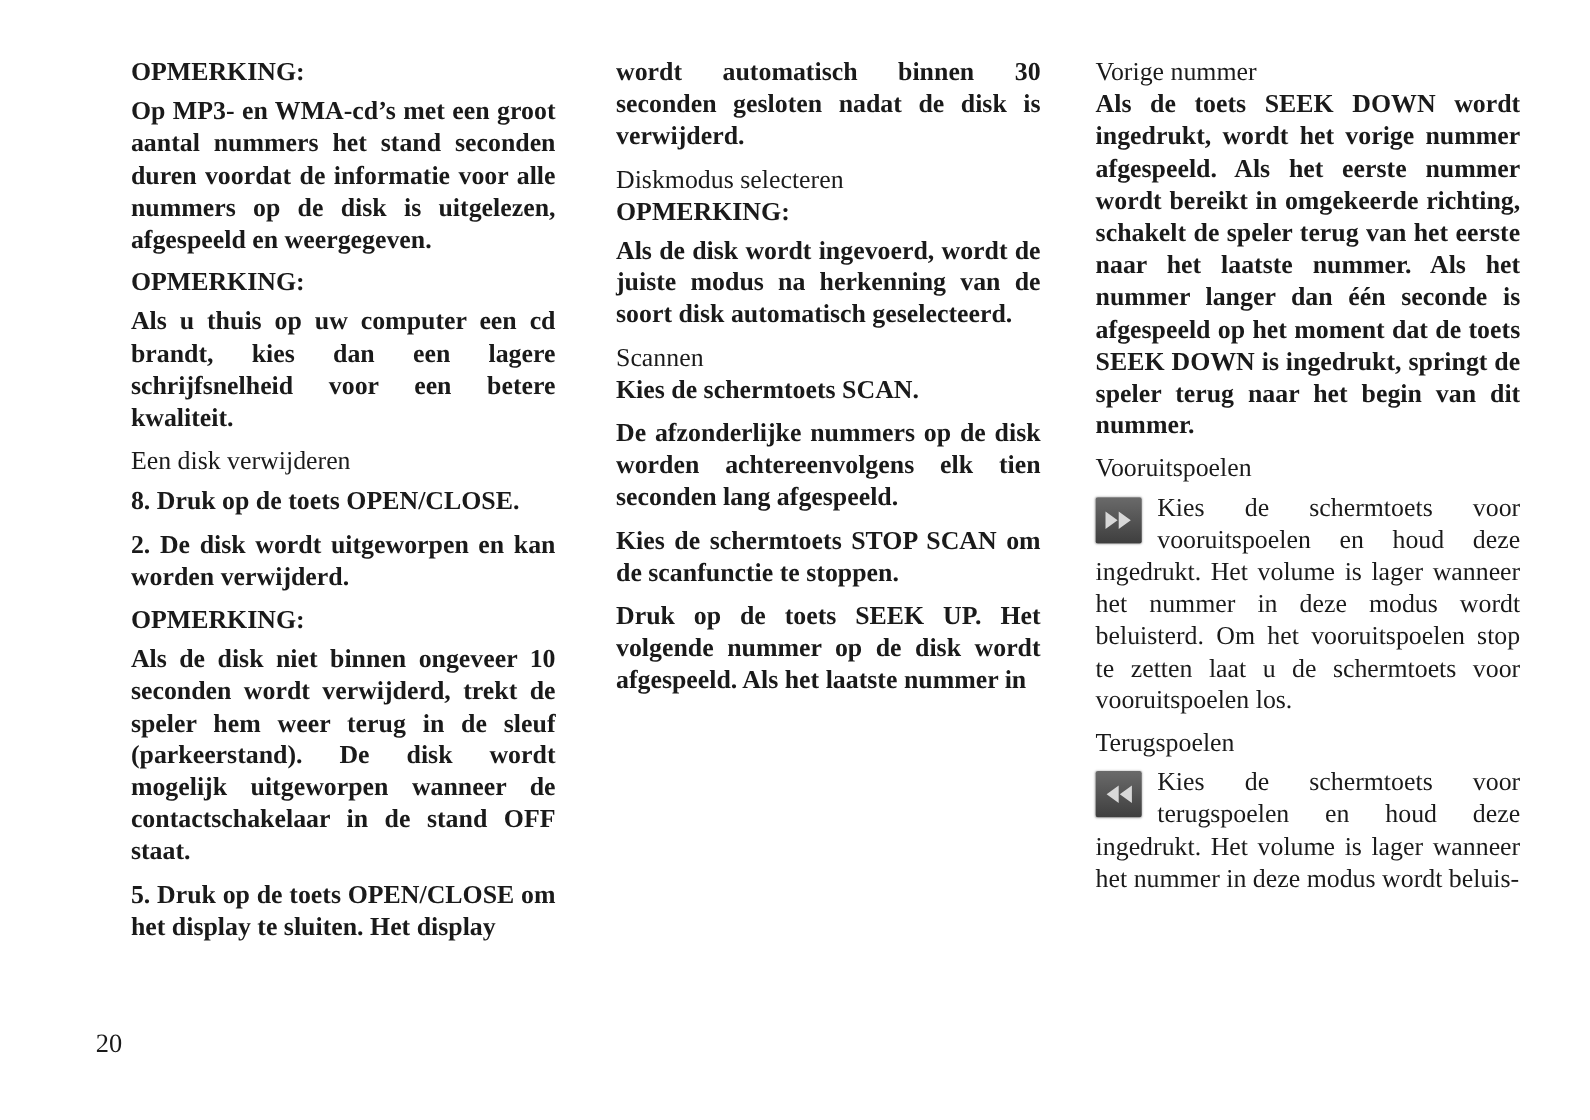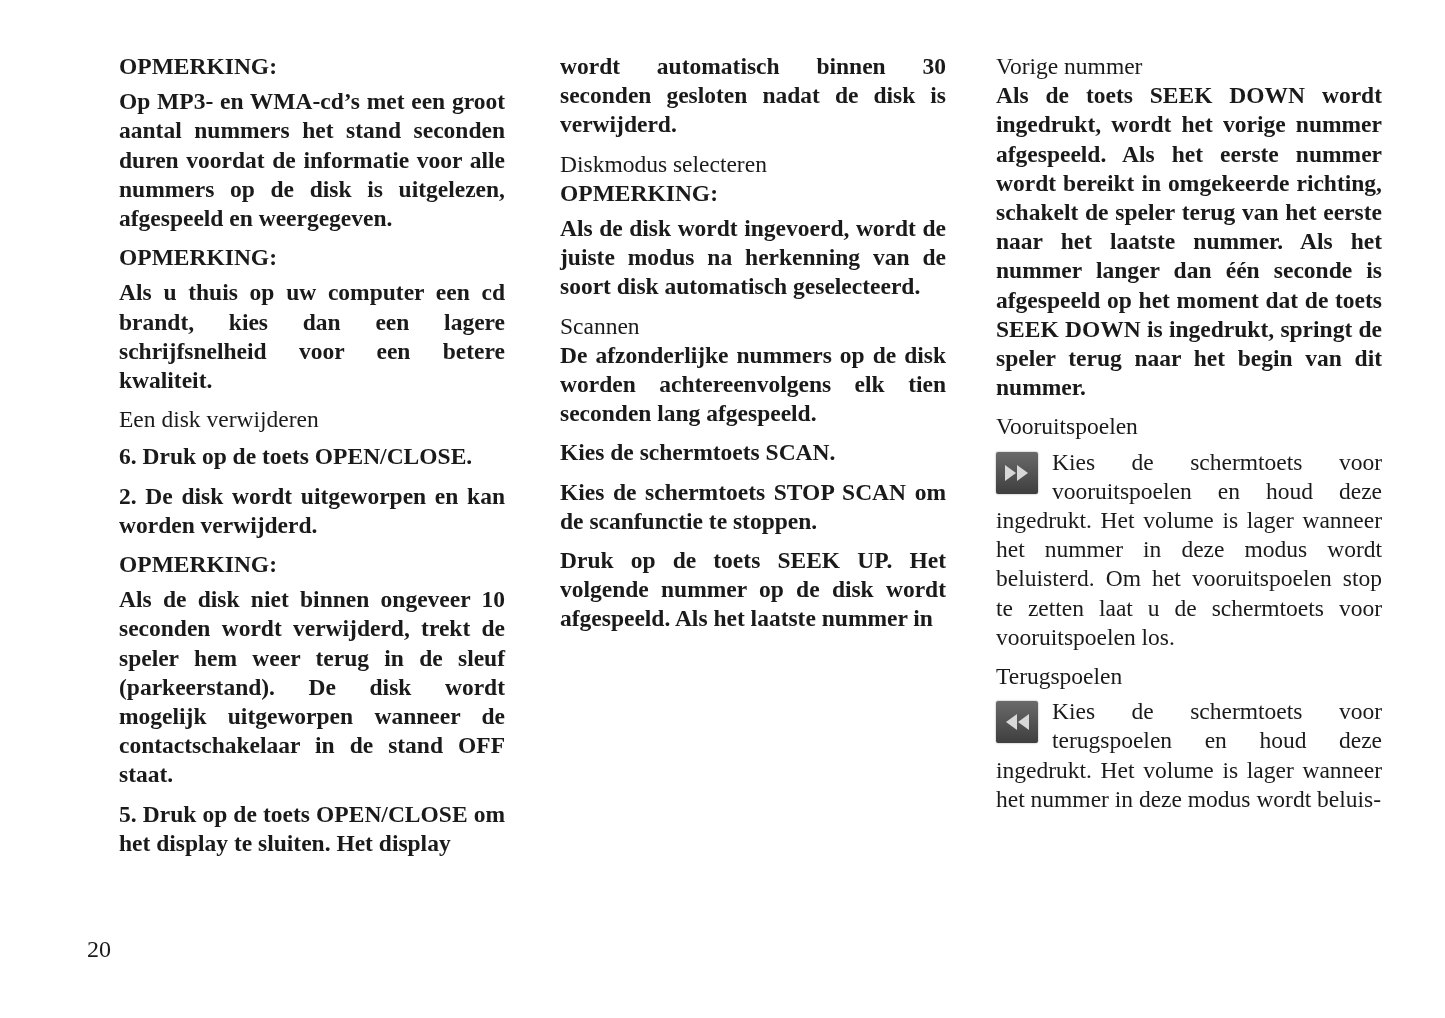--- a/index.html
+++ b/index.html
@@ -20,35 +20,35 @@
 </style>
 </head>
 <body>
 
 <div class="col c1">
   <p class="note-h">OPMERKING:</p>
   <p class="note-b">Op MP3- en WMA-cd’s met een groot aantal nummers het stand seconden duren voordat de informatie voor alle nummers op de disk is uitgelezen, afgespeeld en weergegeven.</p>
   <p class="note-h">OPMERKING:</p>
   <p class="note-b">Als u thuis op uw computer een cd brandt, kies dan een lagere schrijfsnelheid voor een betere kwaliteit.</p>
   <p class="h" style="margin-bottom:8px">Een disk verwijderen</p>
-  <p>6. Druk op de toets OPEN/CLOSE.</p>
+  <p>8. Druk op de toets OPEN/CLOSE.</p>
   <p>2. De disk wordt uitgeworpen en kan worden verwijderd.</p>
   <p class="note-h">OPMERKING:</p>
   <p class="note-b">Als de disk niet binnen ongeveer 10 seconden wordt verwijderd, trekt de speler hem weer terug in de sleuf (parkeerstand). De disk wordt mogelijk uitgeworpen wanneer de contactschakelaar in de stand OFF staat.</p>
   <p>5. Druk op de toets OPEN/CLOSE om het display te sluiten. Het display</p>
 </div>
 
 <div class="col c2">
   <p>wordt automatisch binnen 30 seconden gesloten nadat de disk is verwijderd.</p>
   <p class="h">Diskmodus selecteren</p>
   <p class="note-h">OPMERKING:</p>
   <p class="note-b">Als de disk wordt ingevoerd, wordt de juiste modus na herkenning van de soort disk automatisch geselecteerd.</p>
   <p class="h">Scannen</p>
+  <p>Kies de schermtoets SCAN.</p>
   <p>De afzonderlijke nummers op de disk worden achtereenvolgens elk tien seconden lang afgespeeld.</p>
-  <p>Kies de schermtoets SCAN.</p>
   <p>Kies de schermtoets STOP SCAN om de scanfunctie te stoppen.</p>
   <p>Druk op de toets SEEK UP. Het volgende nummer op de disk wordt afgespeeld. Als het laatste nummer in</p>
 </div>
 
 <div class="col c3">
   <p class="h">Vorige nummer</p>
   <p>Als de toets SEEK DOWN wordt ingedrukt, wordt het vorige nummer afgespeeld. Als het eerste nummer wordt bereikt in omgekeerde richting, schakelt de speler terug van het eerste naar het laatste nummer. Als het nummer langer dan één seconde is afgespeeld op het moment dat de toets SEEK DOWN is ingedrukt, springt de speler terug naar het begin van dit nummer.</p>
   <p class="h" style="margin-bottom:6px">Vooruitspoelen</p>
   <div class="iconpara">
     <span class="btnicon">

